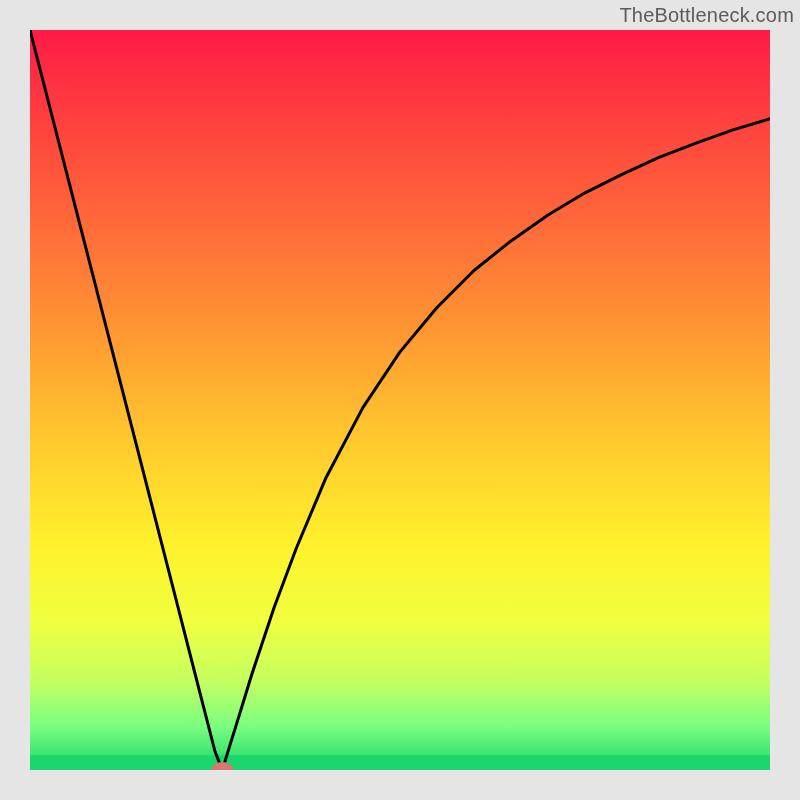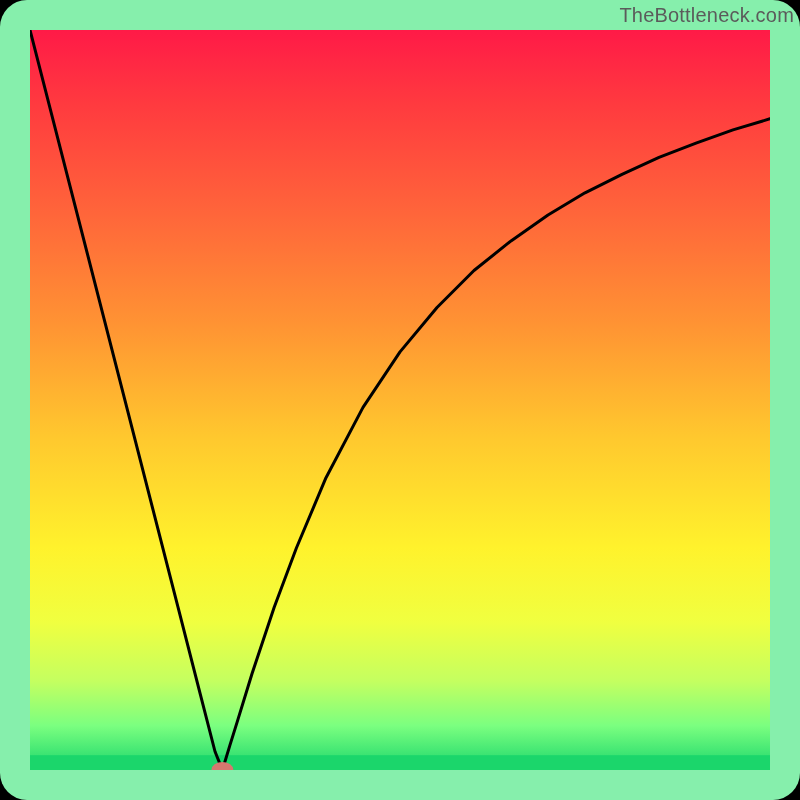--- a/index.html
+++ b/index.html
@@ -8,22 +8,21 @@
     width: 800px;
     height: 800px;
     background: #000;
     font-family: Arial, Helvetica, sans-serif;
     overflow: hidden;
   }
   .chart-container {
     position: relative;
     width: 800px;
     height: 800px;
-    background: #86efac;
-    border-radius: 27px;
+    background: #e5e5e5;
   }
   .plot-area {
     position: absolute;
     left: 30px;
     top: 30px;
     width: 740px;
     height: 740px;
   }
   .watermark {
     position: absolute;

